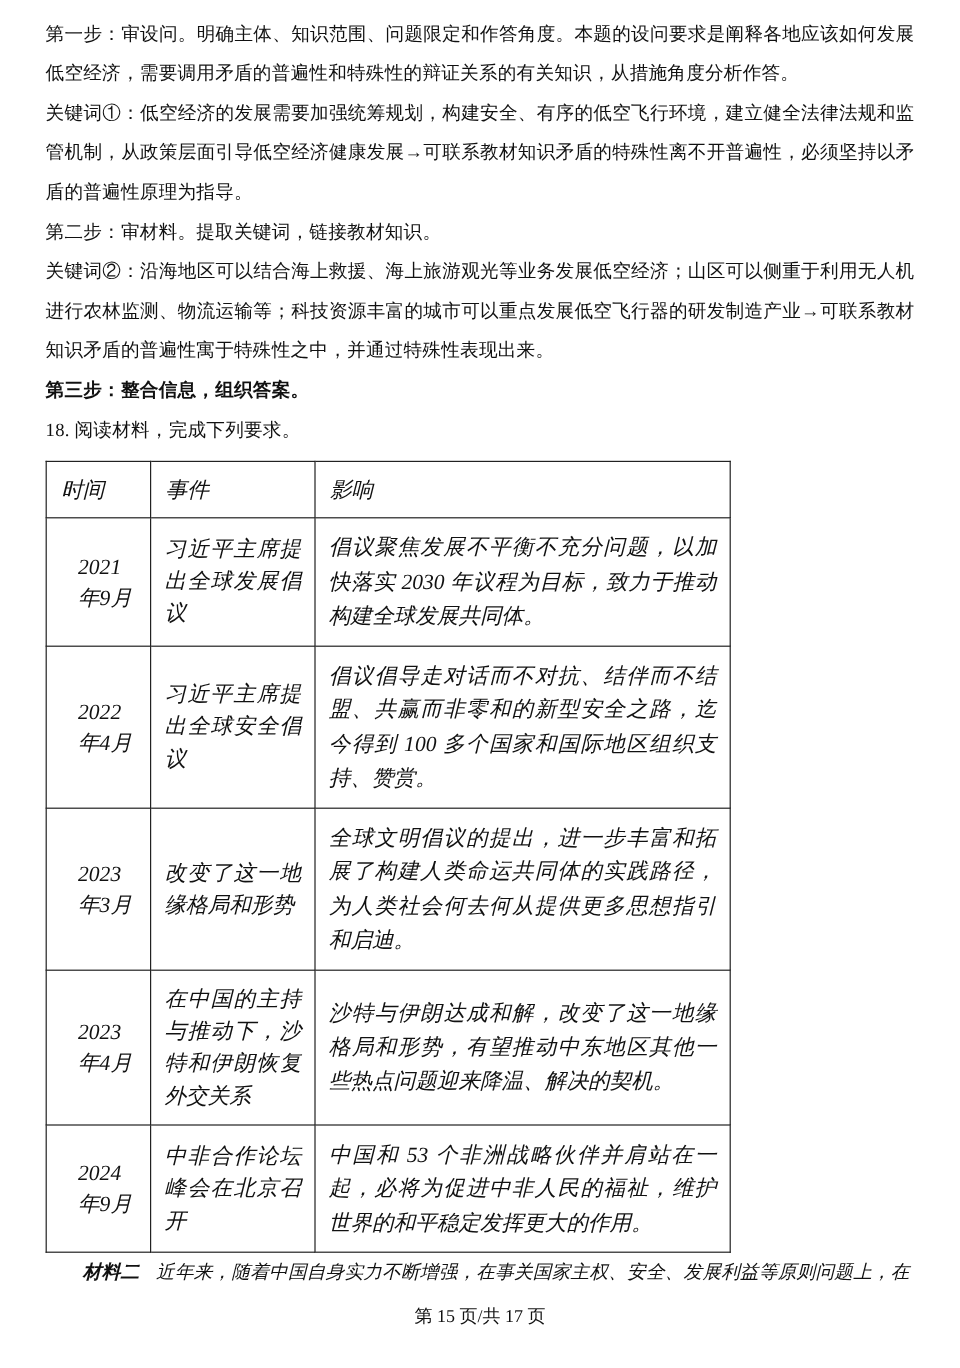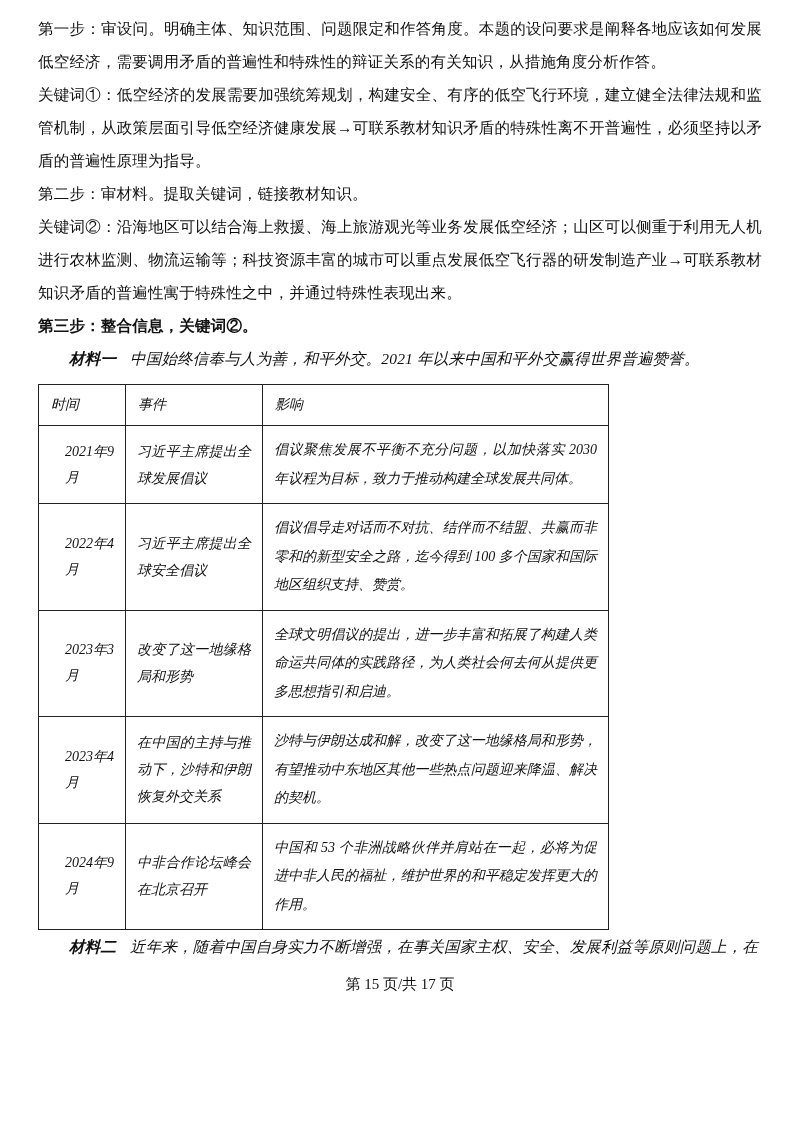--- a/index.html
+++ b/index.html
@@ -25,21 +25,21 @@
   table.mat{
     border-collapse:collapse;
     table-layout:fixed;
     width:570px;
     margin-top:9px;
     font-style:italic;
   }
   table.mat th, table.mat td{
     border:1px solid #222;
     font-weight:normal;
-    font-size:14px;
+    font-size:18px;
     vertical-align:middle;
     word-break:break-all;
   }
   th.h{
     text-align:left;
     padding:11px 12px;
   }
   td.time{
     padding:8px 8px 8px 26px;
     line-height:26px;
@@ -65,25 +65,23 @@
 </style>
 </head>
 <body>
 
 <div class="page">
 
   <p class="para">第一步：审设问。明确主体、知识范围、问题限定和作答角度。本题的设问要求是阐释各地应该如何发展低空经济，需要调用矛盾的普遍性和特殊性的辩证关系的有关知识，从措施角度分析作答。</p>
   <p class="para">关键词①：低空经济的发展需要加强统筹规划，构建安全、有序的低空飞行环境，建立健全法律法规和监管机制，从政策层面引导低空经济健康发展→可联系教材知识矛盾的特殊性离不开普遍性，必须坚持以矛盾的普遍性原理为指导。</p>
   <p class="para">第二步：审材料。提取关键词，链接教材知识。</p>
   <p class="para">关键词②：沿海地区可以结合海上救援、海上旅游观光等业务发展低空经济；山区可以侧重于利用无人机进行农林监测、物流运输等；科技资源丰富的城市可以重点发展低空飞行器的研发制造产业→可联系教材知识矛盾的普遍性寓于特殊性之中，并通过特殊性表现出来。</p>
-  <p class="para bold">第三步：整合信息，关键词②。</p>
+  <p class="para bold">第三步：整合信息，组织答案。</p>
+  <p class="para">18. 阅读材料，完成下列要求。</p>
 
-  <p class="para kai indent">
-    <span class="m-label">材料一</span><span>中国始终信奉与人为善，和平外交。2021 年以来中国和平外交赢得世界普遍赞誉。</span>
-  </p>
 
   <table class="mat">
     <colgroup>
       <col style="width:87px">
       <col style="width:137px">
       <col style="width:346px">
     </colgroup>
     <tbody>
         <tr>
       <th class="h">时间</th>

